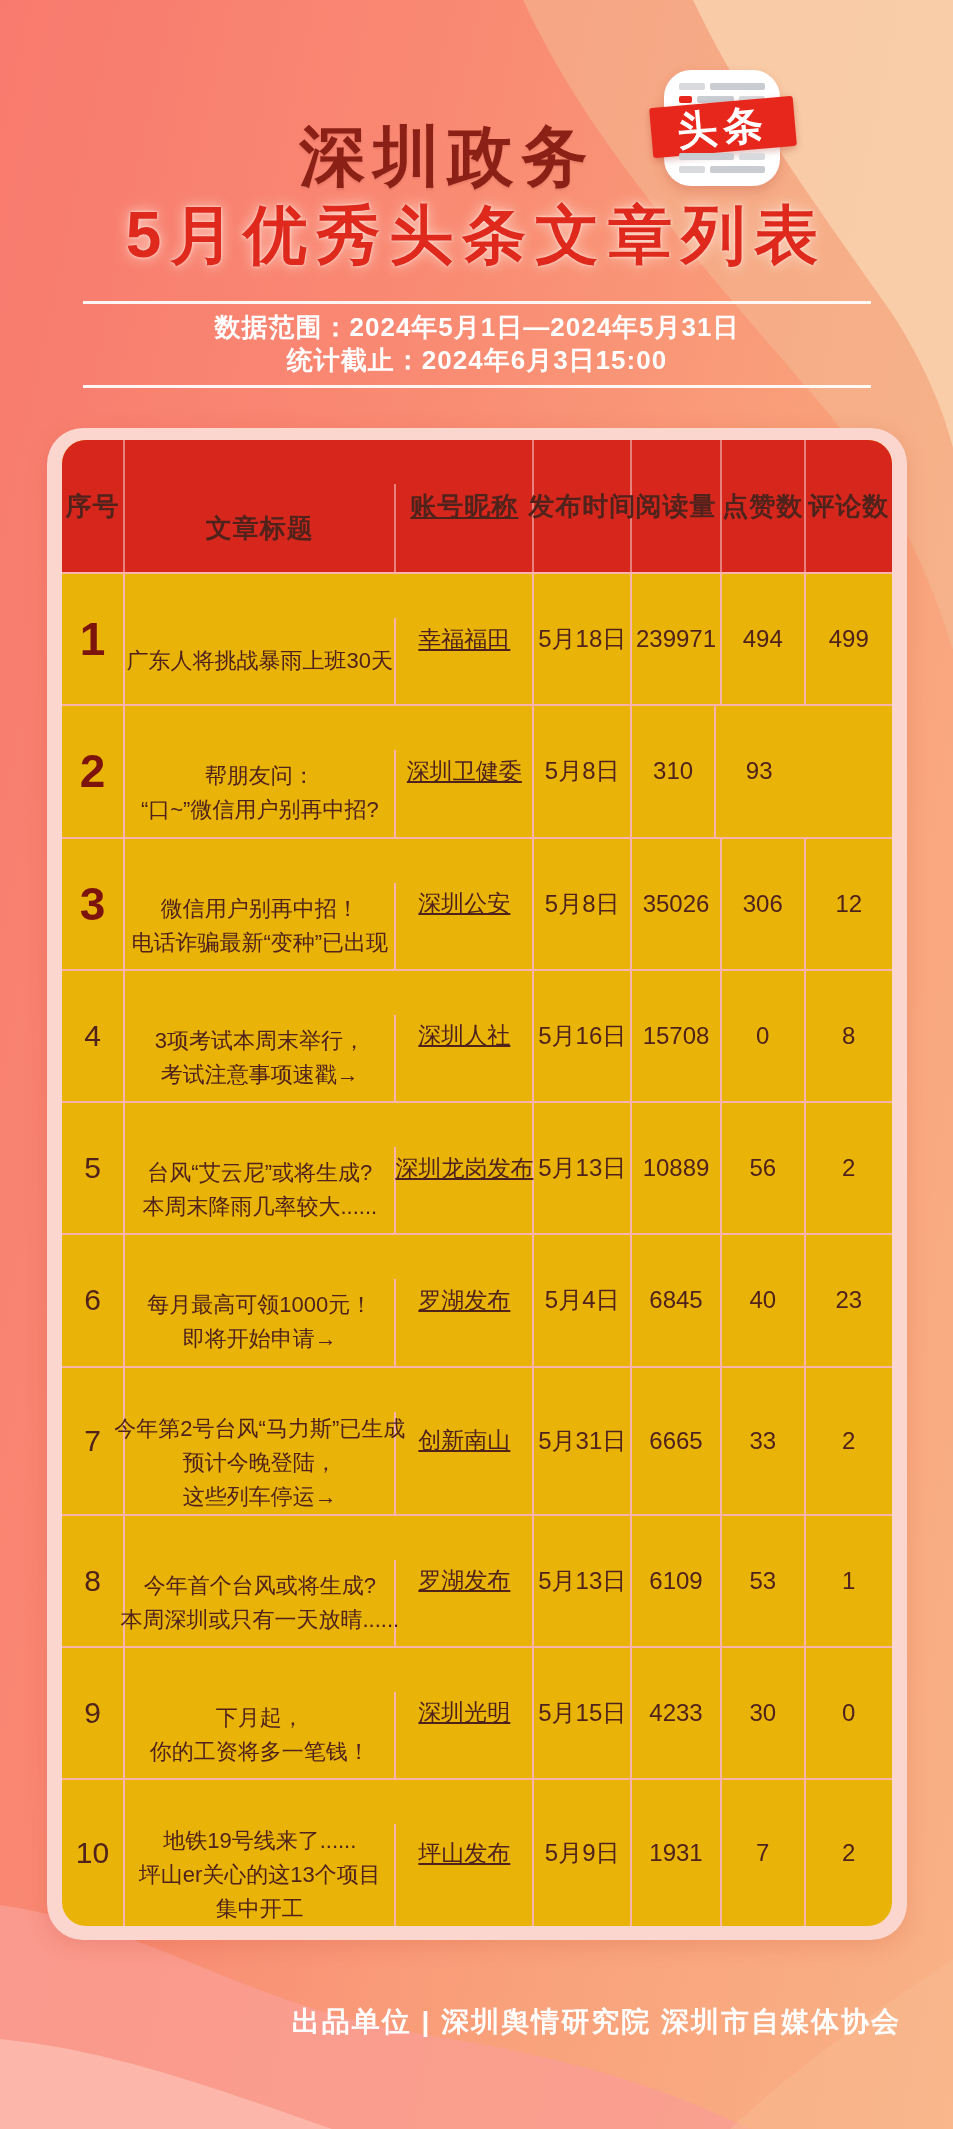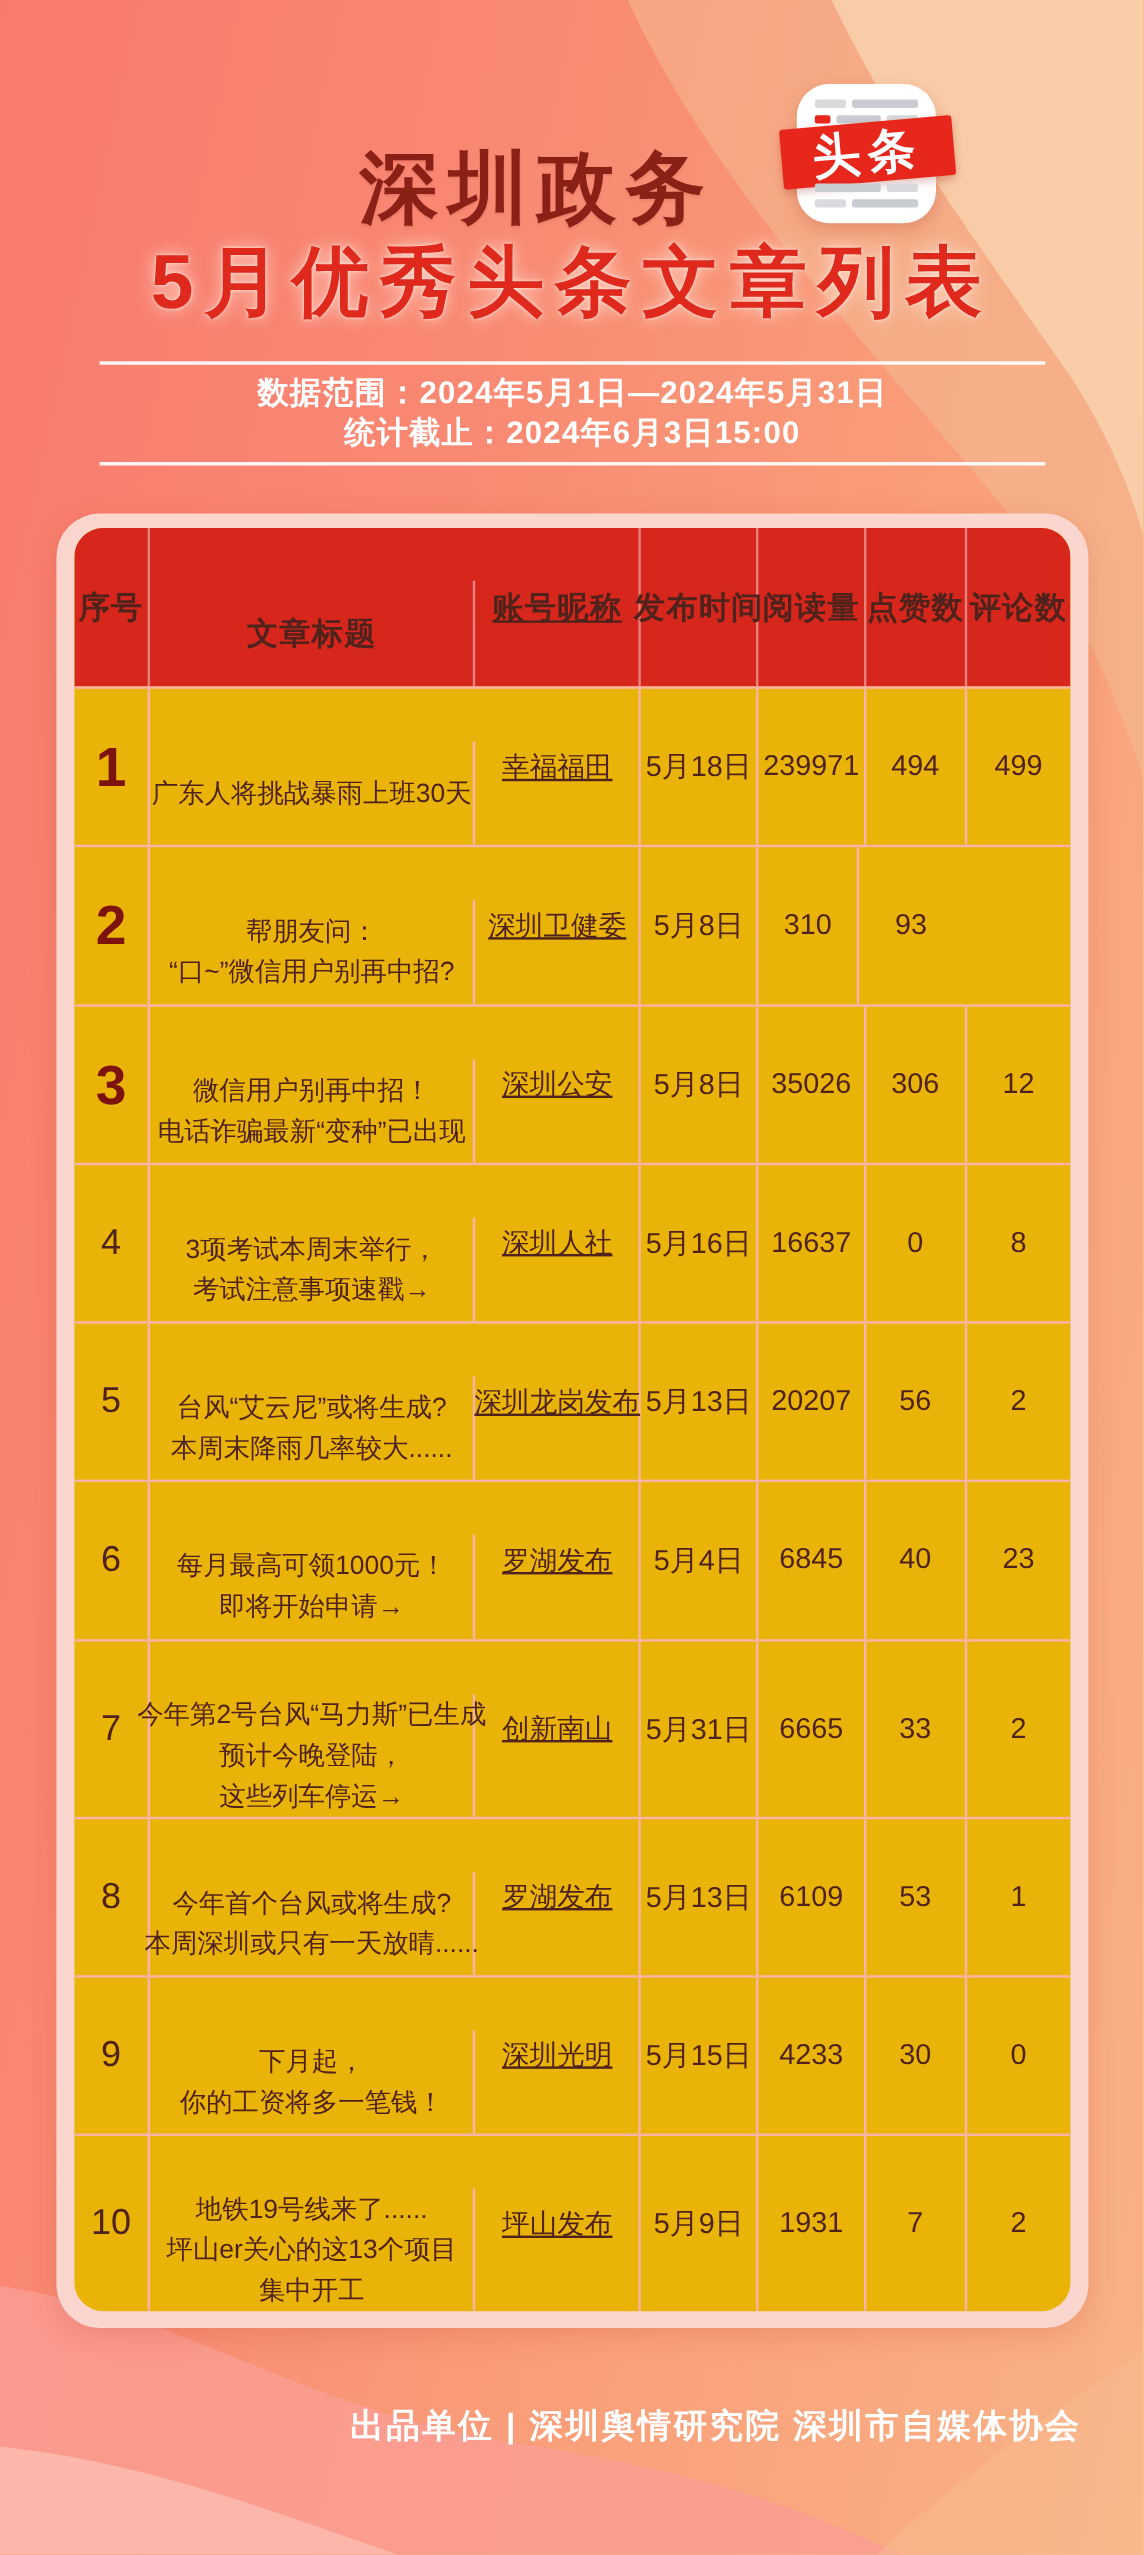--- a/index.html
+++ b/index.html
@@ -199,36 +199,36 @@
   <div class="trow">
     <div class="cell c-rank">
             <span class="rank">4</span>
           </div>
     <div class="cell c-title">
             <div class="title-line">3项考试本周末举行，</div>
             <div class="title-line">考试注意事项速戳→</div>
           </div>
     <div class="cell c-account">深圳人社</div>
     <div class="cell c-date">5月16日</div>
-    <div class="cell c-reads">16637</div>
+    <div class="cell c-reads">15708</div>
     <div class="cell c-likes">0</div>
     <div class="cell c-comments">8</div>
   </div>
 
   <div class="trow">
     <div class="cell c-rank">
             <span class="rank">5</span>
           </div>
     <div class="cell c-title">
             <div class="title-line">台风“艾云尼”或将生成?</div>
             <div class="title-line">本周末降雨几率较大......</div>
           </div>
     <div class="cell c-account">深圳龙岗发布</div>
     <div class="cell c-date">5月13日</div>
-    <div class="cell c-reads">20207</div>
+    <div class="cell c-reads">10889</div>
     <div class="cell c-likes">56</div>
     <div class="cell c-comments">2</div>
   </div>
 
   <div class="trow">
     <div class="cell c-rank">
             <span class="rank">6</span>
           </div>
     <div class="cell c-title">
             <div class="title-line">每月最高可领1000元！</div>

